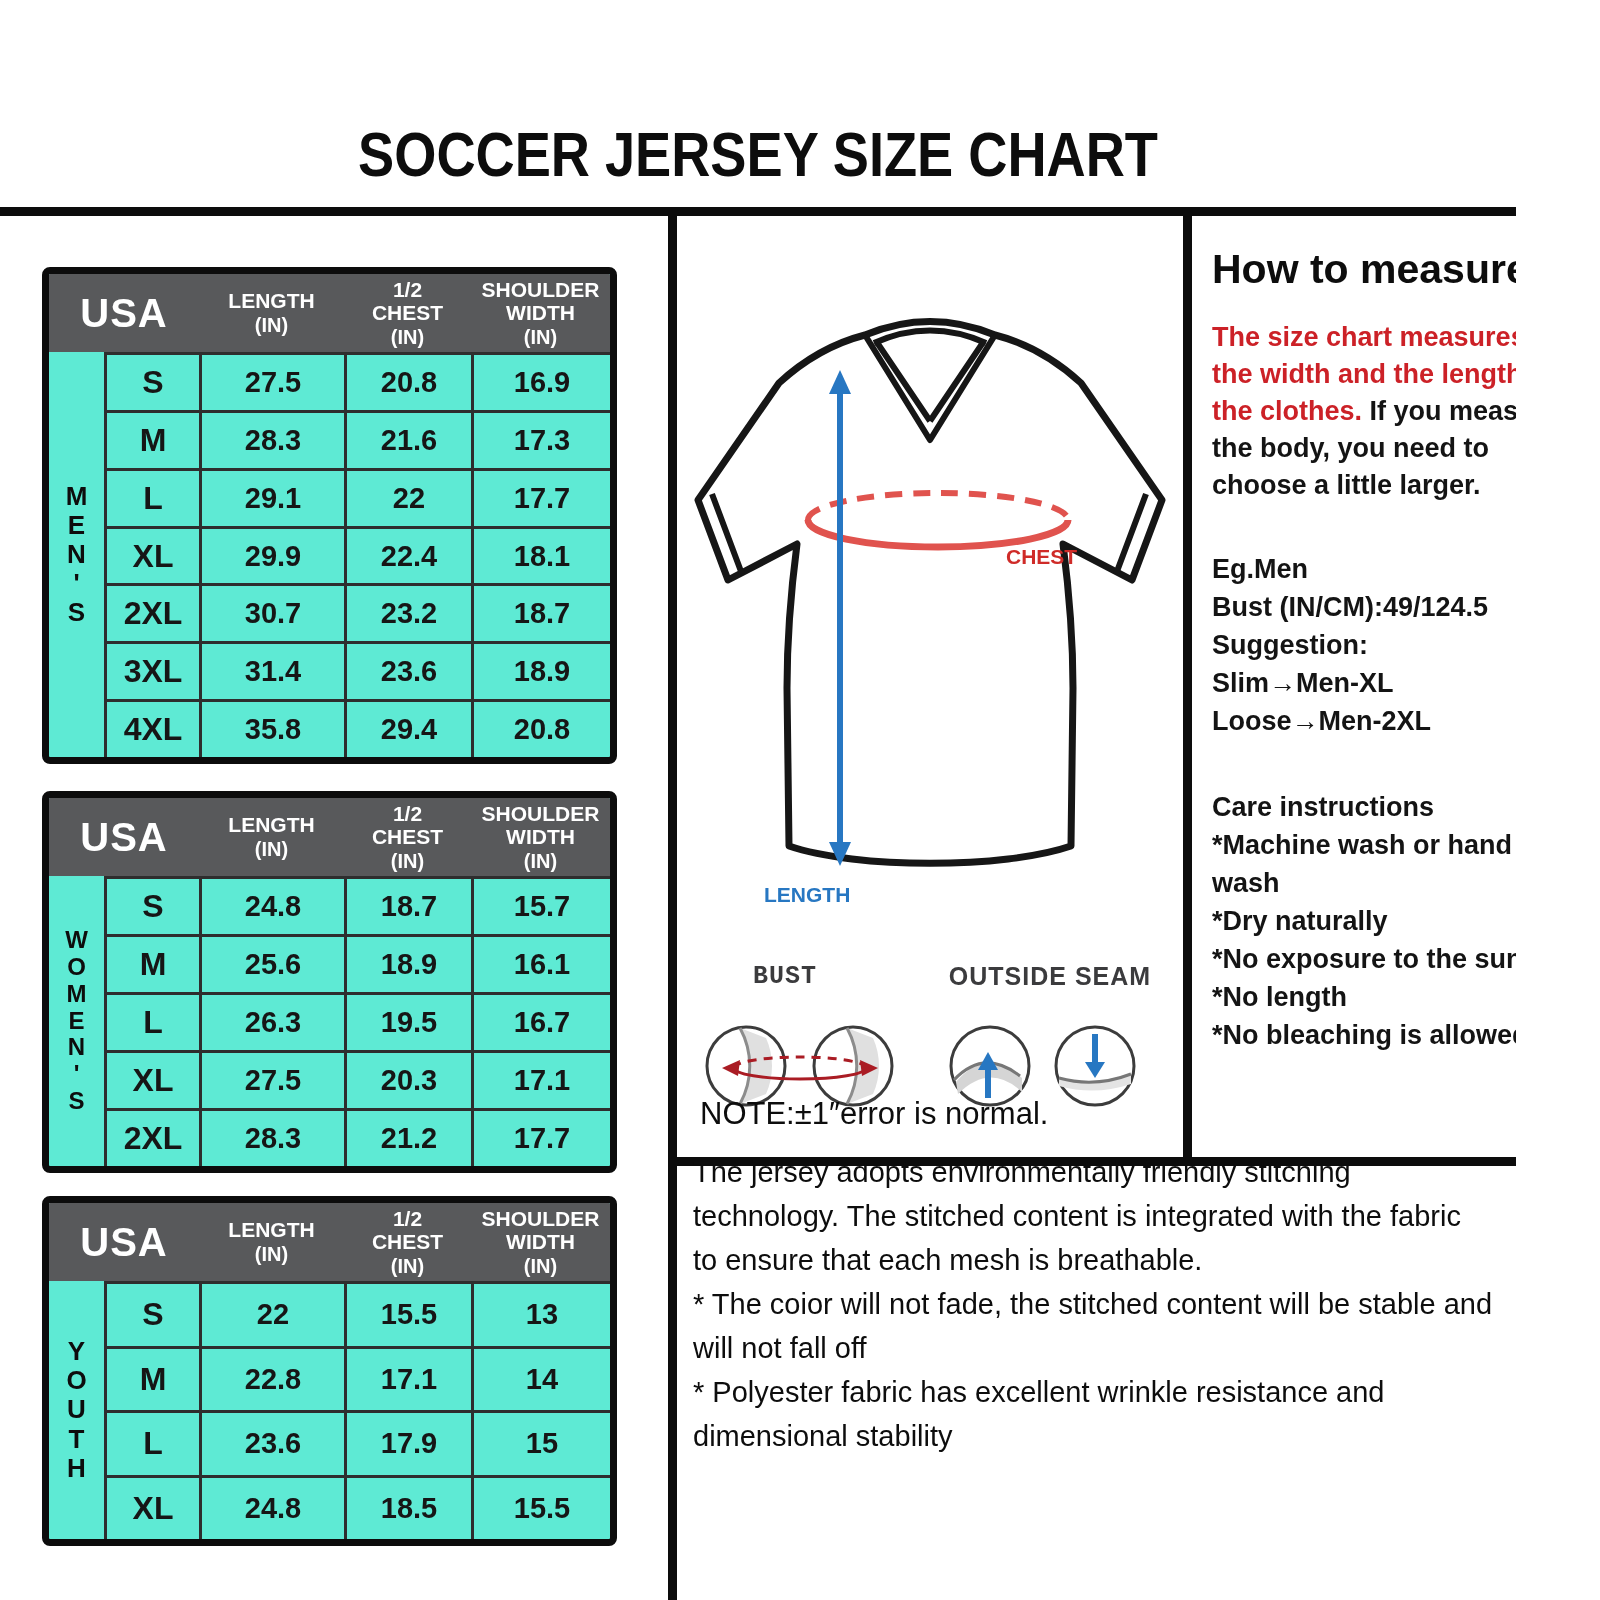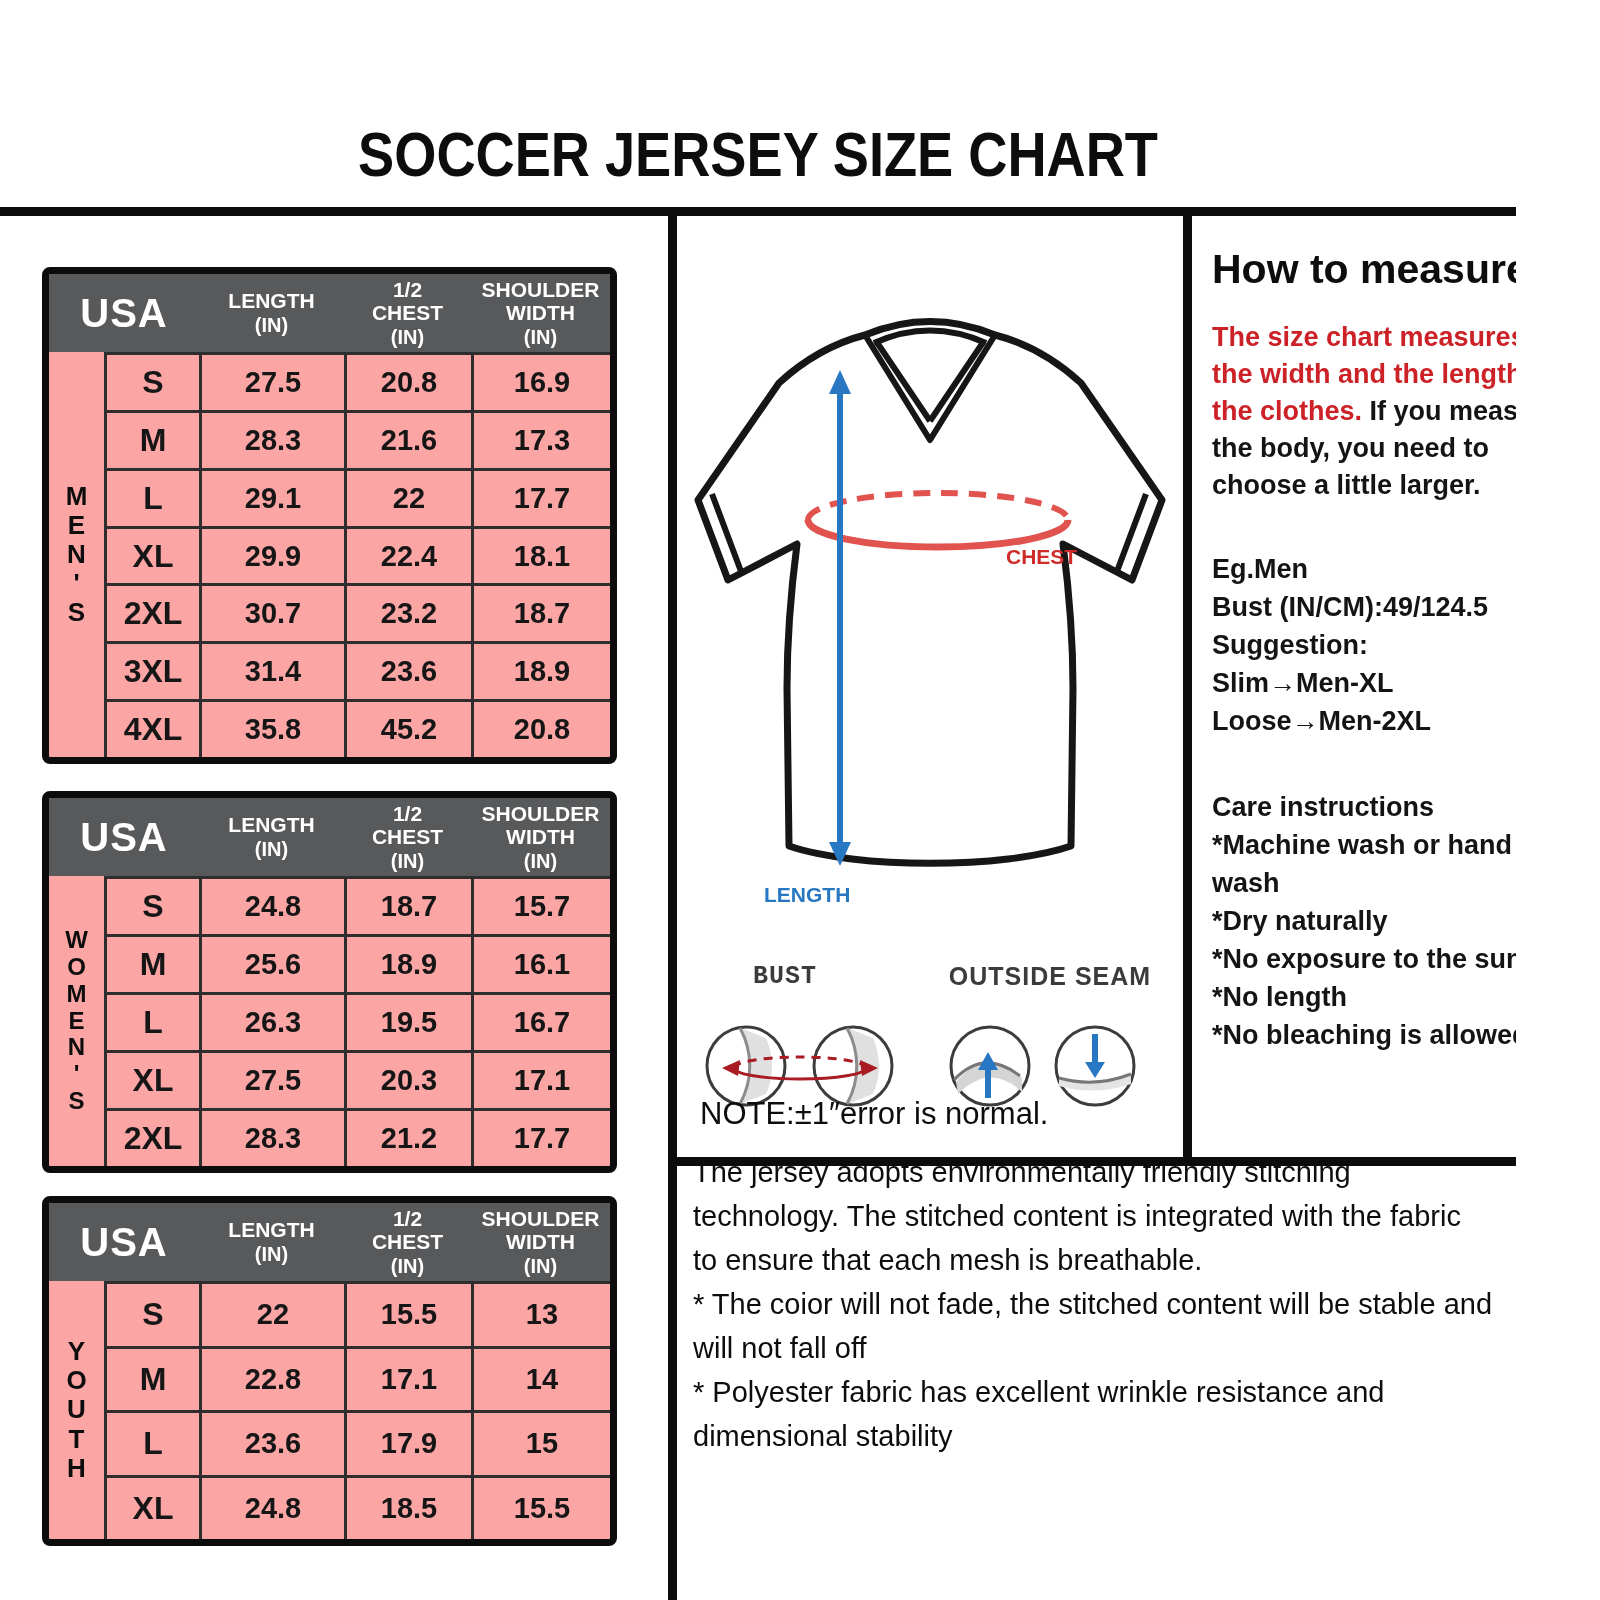--- a/index.html
+++ b/index.html
@@ -13,21 +13,21 @@
   .title span { display:inline-block; font-size:63px; font-weight:700; letter-spacing:0px;
                 transform:scaleX(.86); color:#0d0d0d; white-space:nowrap; }
   
   .rule, .vline { position:absolute; background:#0c0c0c; }
   .rule-top  { left:0; top:207px; width:1600px; height:9px; }
   .vline-1   { left:668px; top:207px; width:9px;  height:1393px; }
   .vline-2   { left:1183px; top:207px; width:9px; height:958px; }
   .rule-mid  { left:668px; top:1157px; width:932px; height:9px; }
   
   .size-table { position:absolute; left:42px; width:575px; border:7px solid #0c0c0c;
-                border-radius:8px; overflow:hidden; background:#fca5a5; display:flex; flex-direction:column; }
+                border-radius:8px; overflow:hidden; background:#5eead4; display:flex; flex-direction:column; }
   .t-men   { top:267px;  height:497px; }
   .t-women { top:791px;  height:382px; }
   .t-youth { top:1196px; height:350px; }
   .thead { height:78px; flex:0 0 78px; background:#58595b; color:#fff;
            display:grid; grid-template-columns:150px 145px 127px 139px; align-items:center; }
   .h-usa { font-size:40px; font-weight:700; text-align:center; letter-spacing:1px; }
   .h-col { text-align:center; font-weight:700; font-size:21px; line-height:1.12; }
   .h-col .in { font-size:20px; }
   .tbody { flex:1; display:flex; }
   .gender-cell { width:58px; flex:0 0 58px; border-right:3px solid #2e2e2e;
@@ -120,21 +120,21 @@
           </div>
         <div class="trow">
             <div class="c size">3XL</div>
             <div class="c">31.4</div>
             <div class="c">23.6</div>
             <div class="c">18.9</div>
           </div>
         <div class="trow">
             <div class="c size">4XL</div>
             <div class="c">35.8</div>
-            <div class="c">45.2</div>
+            <div class="c">29.4</div>
             <div class="c">20.8</div>
           </div>
       </div>
     </div>
   </div>
 
   <div class="size-table t-women">
     <div class="thead">
       <div class="h-usa">USA</div>
       <div class="h-col"><span>LENGTH</span><br><span class="in">(IN)</span></div>

